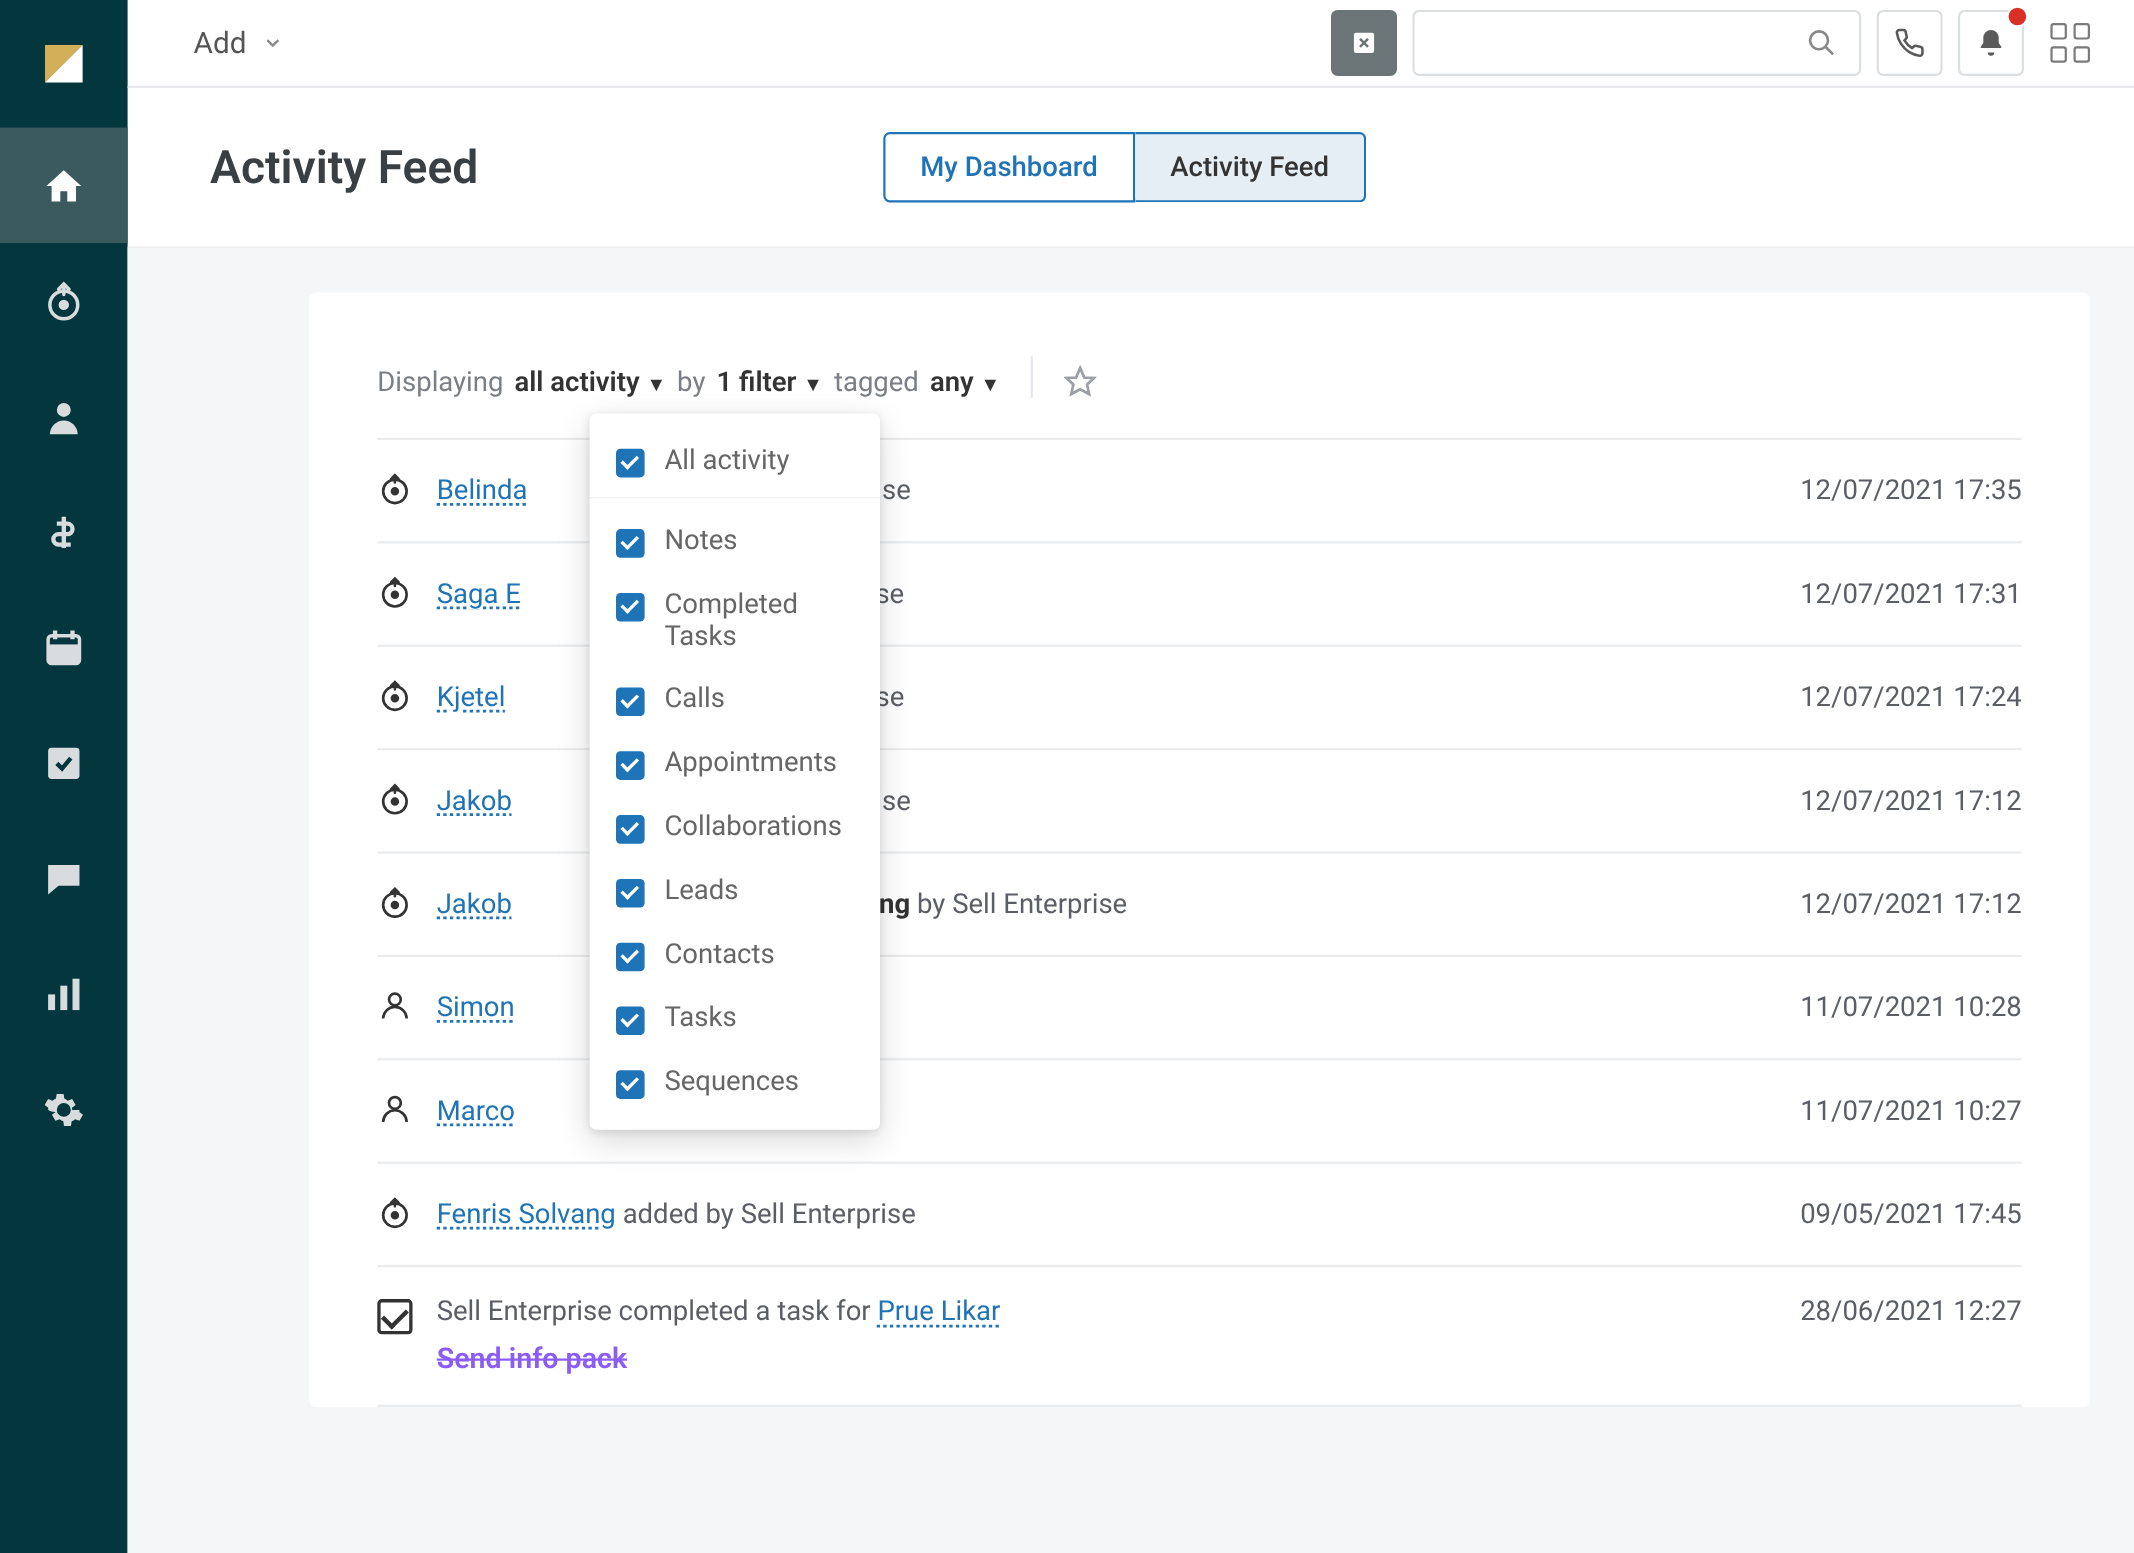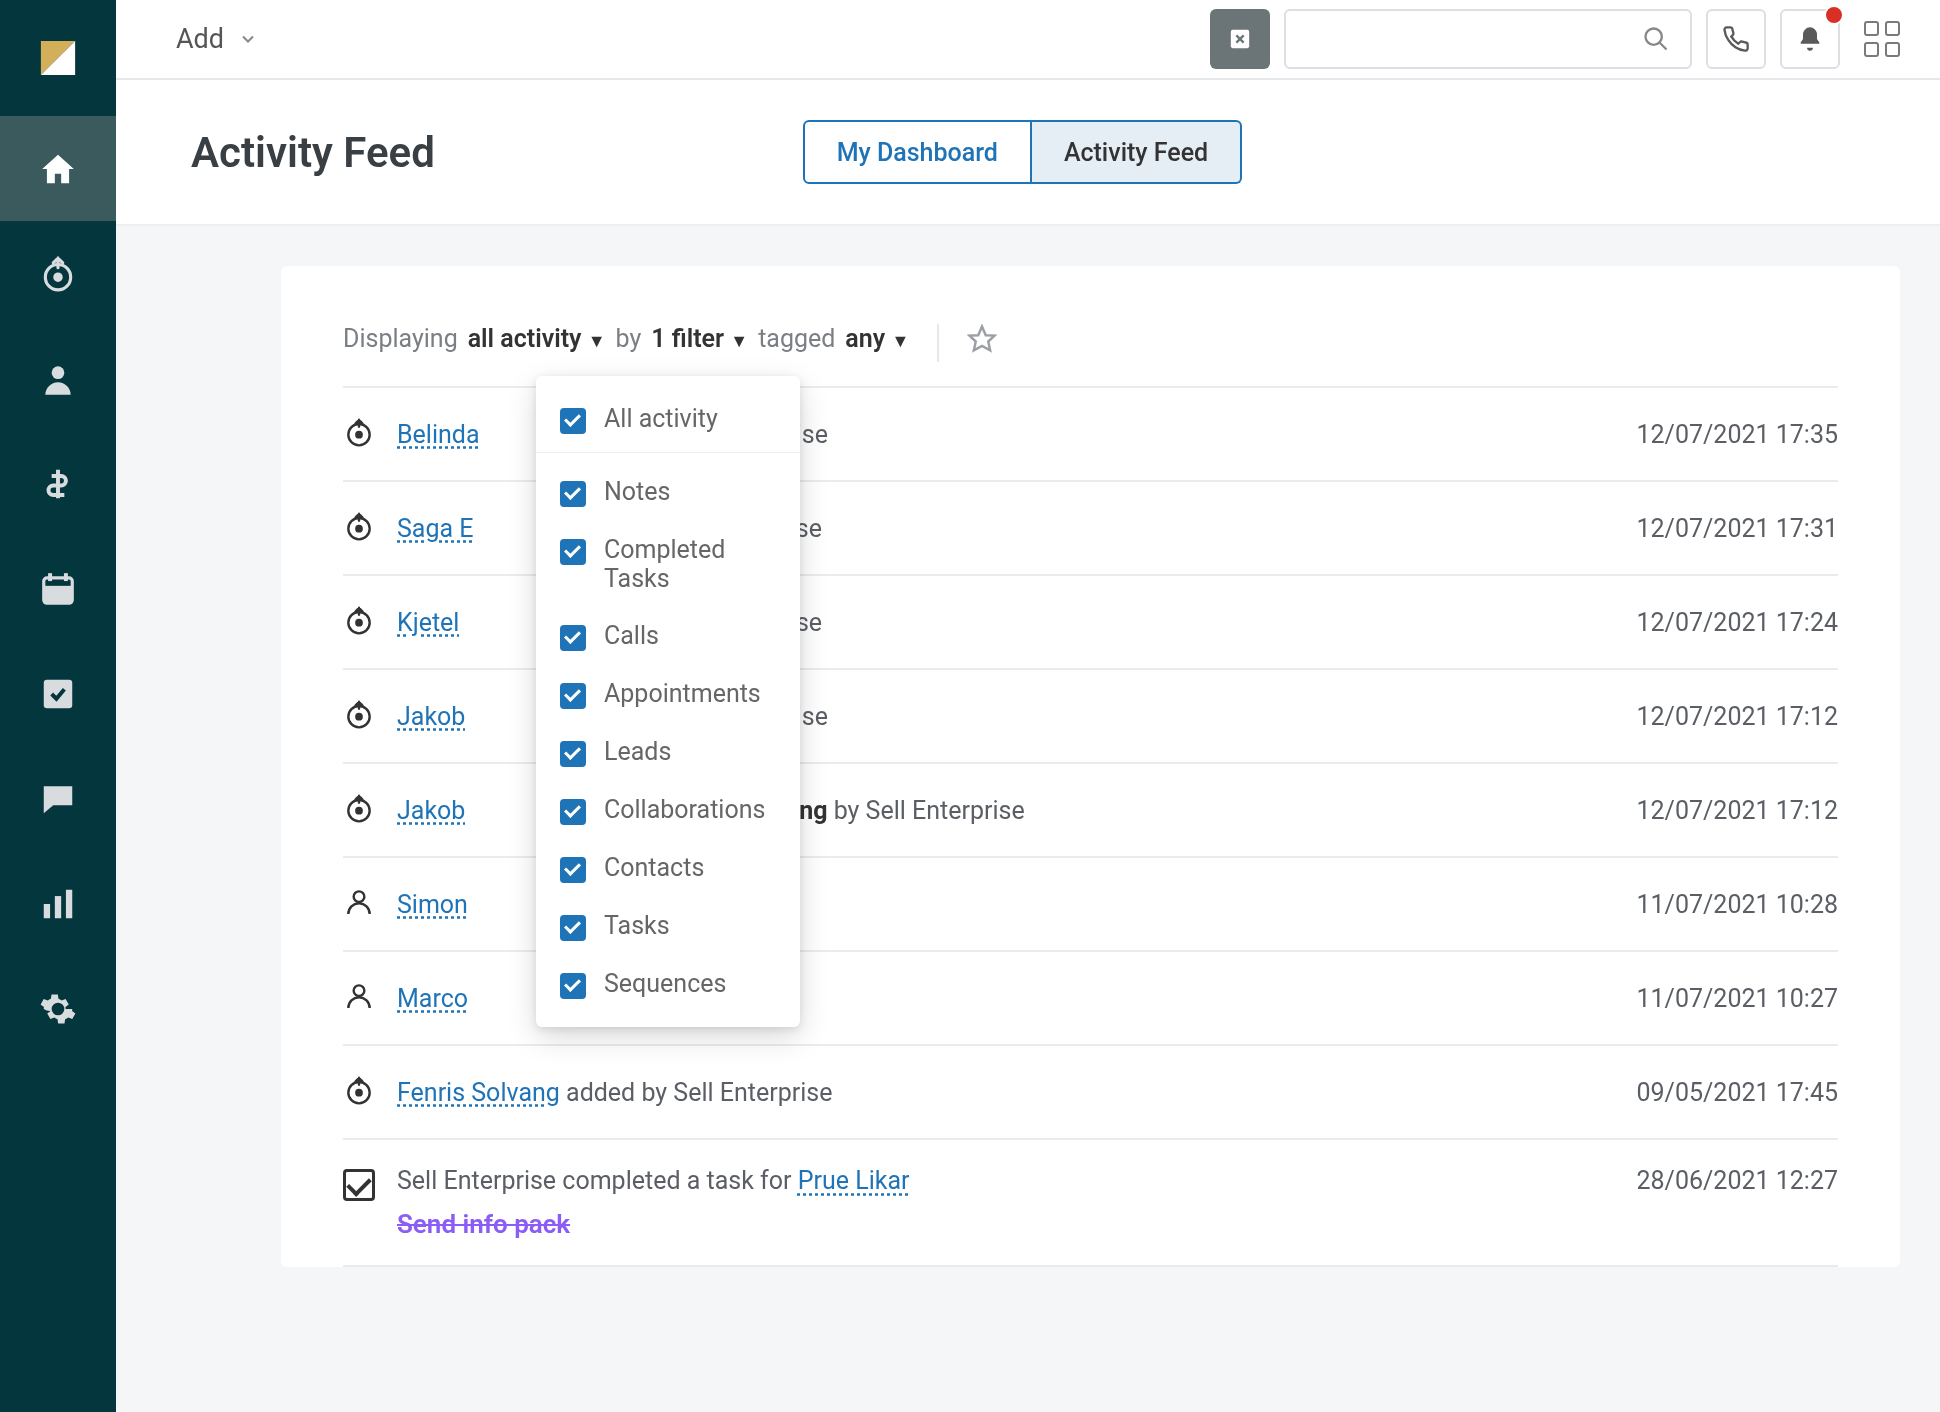--- a/index.html
+++ b/index.html
@@ -115,24 +115,24 @@
 
   
   .content-area { flex: 1; background: #f5f6f7; padding: 40px 40px 0 165px; }
   .card {
     background: #fff; border-radius: 6px;
     padding: 58px 62px 0 62px;
     position: relative;
   }
 
   .filter-bar {
-    display: flex; align-items: flex-start; gap: 10px;
+    display: flex; align-items: flex-end; gap: 10px;
     font-size: 25px; color: #7a7f85;
     border-bottom: 2px solid #e9ebed;
-    padding-bottom: 24px;
+    padding-bottom: 36px;
   }
   .filter-bar .dark { color: #333; font-weight: 600; }
   .filter-bar .caret { font-size: 18px; color:#333; }
   .filter-divider { width: 2px; height: 38px; background: #e5e7eb; margin: 0 18px; }
   .star-icon { color: #9ca0a6; }
 
   .feed-row {
     display: flex; align-items: center;
     padding: 28px 0;
     border-bottom: 2px solid #e9ebed;
@@ -408,25 +408,25 @@
               <div class="dd-item">
                 <div class="checkbox"></div>
                 <div>Calls</div>
               </div>
               <div class="dd-item">
                 <div class="checkbox"></div>
                 <div>Appointments</div>
               </div>
               <div class="dd-item">
                 <div class="checkbox"></div>
+                <div>Collaborations</div>
+              </div>
+              <div class="dd-item">
+                <div class="checkbox"></div>
                 <div>Leads</div>
-              </div>
-              <div class="dd-item">
-                <div class="checkbox"></div>
-                <div>Collaborations</div>
               </div>
               <div class="dd-item">
                 <div class="checkbox"></div>
                 <div>Contacts</div>
               </div>
               <div class="dd-item">
                 <div class="checkbox"></div>
                 <div>Tasks</div>
               </div>
               <div class="dd-item">

